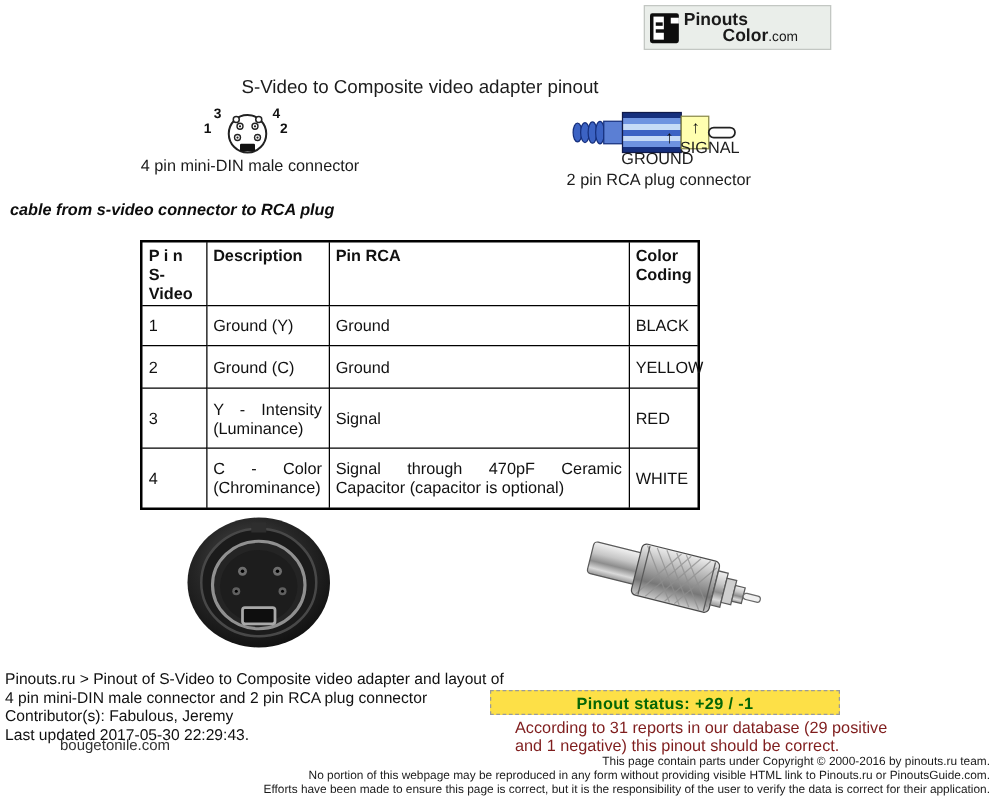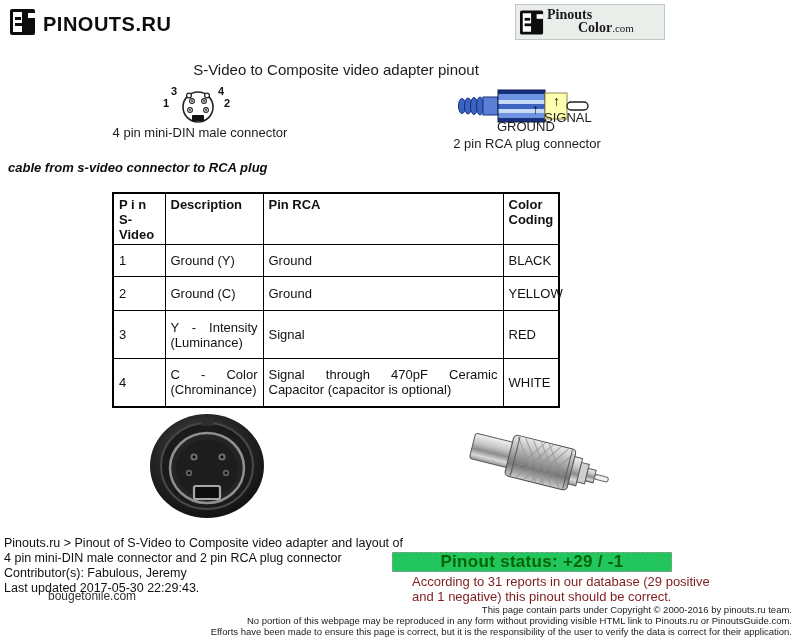--- a/index.html
+++ b/index.html
@@ -6,21 +6,21 @@
   html,body { background:#ffffff; }
   .page {
     position:relative; width:800px; height:642px; background:#ffffff;
     font-family:"Liberation Sans", sans-serif; color:#111; overflow:hidden;
   }
   
   .site-logo { position:absolute; left:10px; top:8px; display:flex; align-items:center; gap:7px; cursor:pointer; }
   .site-logo-text { font-size:20px; font-weight:bold; letter-spacing:0.5px; color:#0d0d0d; }
   .guide-logo {
     position:absolute; left:515px; top:4px; width:150px; height:36px;
-    background:#eaeeea; border:1px solid #c3c7c3; cursor:pointer;font-family:Liberation Serif, serif;
+    background:#eaeeea; border:1px solid #c3c7c3; cursor:pointer;
   }
   .guide-logo .gl-line1 { position:absolute; left:31px; top:2px; font-size:14px; font-weight:bold; color:#1a1a1a; }
   .guide-logo .gl-line2 { position:absolute; left:62px; top:15px; font-size:14px; font-weight:bold; color:#1a1a1a; }
   .guide-logo .gl-suffix { font-size:11px; font-weight:normal; }
   .guide-logo svg { position:absolute; left:4px; top:4px; }
   
   .page-title { position:absolute; left:0; top:61px; width:672px; text-align:center; font-size:15px; color:#1c1c1c; }
   .din-wrap { position:absolute; left:160px; top:84px; width:76px; height:44px; }
   .din-wrap svg { position:absolute; left:16px; top:2px; }
   .pin-num { position:absolute; font-size:11px; font-weight:bold; color:#111; }
@@ -44,44 +44,32 @@
   .cell-just { text-align:justify; text-align-last:left; }
   .hrow { height:36px; } .r0 { height:32px; } .r1 { height:34px; } .r2 { height:48px; } .r3 { height:48px; }
   
   .svideo-photo { position:absolute; left:142px; top:412px; }
   .rca-photo { position:absolute; left:462px; top:422px; }
   
   .footer-block { position:absolute; left:4px; top:536px; width:408px; font-size:12.5px; line-height:15px; color:#111; }
   .watermark { position:absolute; left:48px; top:589px; font-size:12px; color:#333; cursor:pointer; }
   .status-bar {
     position:absolute; left:392px; top:552px; width:280px; height:20px;
-    background:#22c55e; border:1px dashed #9a9a9a;
+    background:#fde047; border:1px dashed #9a9a9a;
     display:flex; align-items:center; justify-content:center;
-    font-size:17px; font-weight:bold; color:#056605; letter-spacing:0.3px;
+    font-size:13px; font-weight:bold; color:#056605; letter-spacing:0.3px;
   }
   .status-desc { position:absolute; left:412px; top:574px; width:302px; font-size:13px; line-height:15px; color:#7f1d1d; }
   .legal { position:absolute; right:8px; top:604px; width:720px; text-align:right; font-size:9.5px; line-height:11px; color:#1a1a1a; }
 </style>
 </head>
 <body>
 
 <div class="page">
 
-  <div class="site-logo">
-    <span>
-      <svg width="26" height="28" viewBox="0 0 26 28">
-        <rect x="0" y="1" width="25" height="26" rx="2" fill="#0d0d0d"></rect>
-        <rect x="3" y="4" width="9" height="20" fill="#ffffff"></rect>
-        <rect x="5" y="9" width="6" height="3" fill="#0d0d0d"></rect>
-        <rect x="5" y="15" width="8" height="3" fill="#0d0d0d"></rect>
-        <rect x="18" y="5" width="7" height="5" fill="#ffffff"></rect>
-      </svg>
-    </span>
-    <span class="site-logo-text">PINOUTS.RU</span>
-  </div>
 
   <div class="guide-logo">
     <span>
       <svg width="24" height="27" viewBox="0 0 26 28">
         <rect x="0" y="1" width="25" height="26" rx="2" fill="#0d0d0d"></rect>
         <rect x="3" y="4" width="9" height="20" fill="#ffffff"></rect>
         <rect x="5" y="9" width="6" height="3" fill="#0d0d0d"></rect>
         <rect x="5" y="15" width="8" height="3" fill="#0d0d0d"></rect>
         <rect x="18" y="5" width="7" height="5" fill="#ffffff"></rect>
       </svg>

